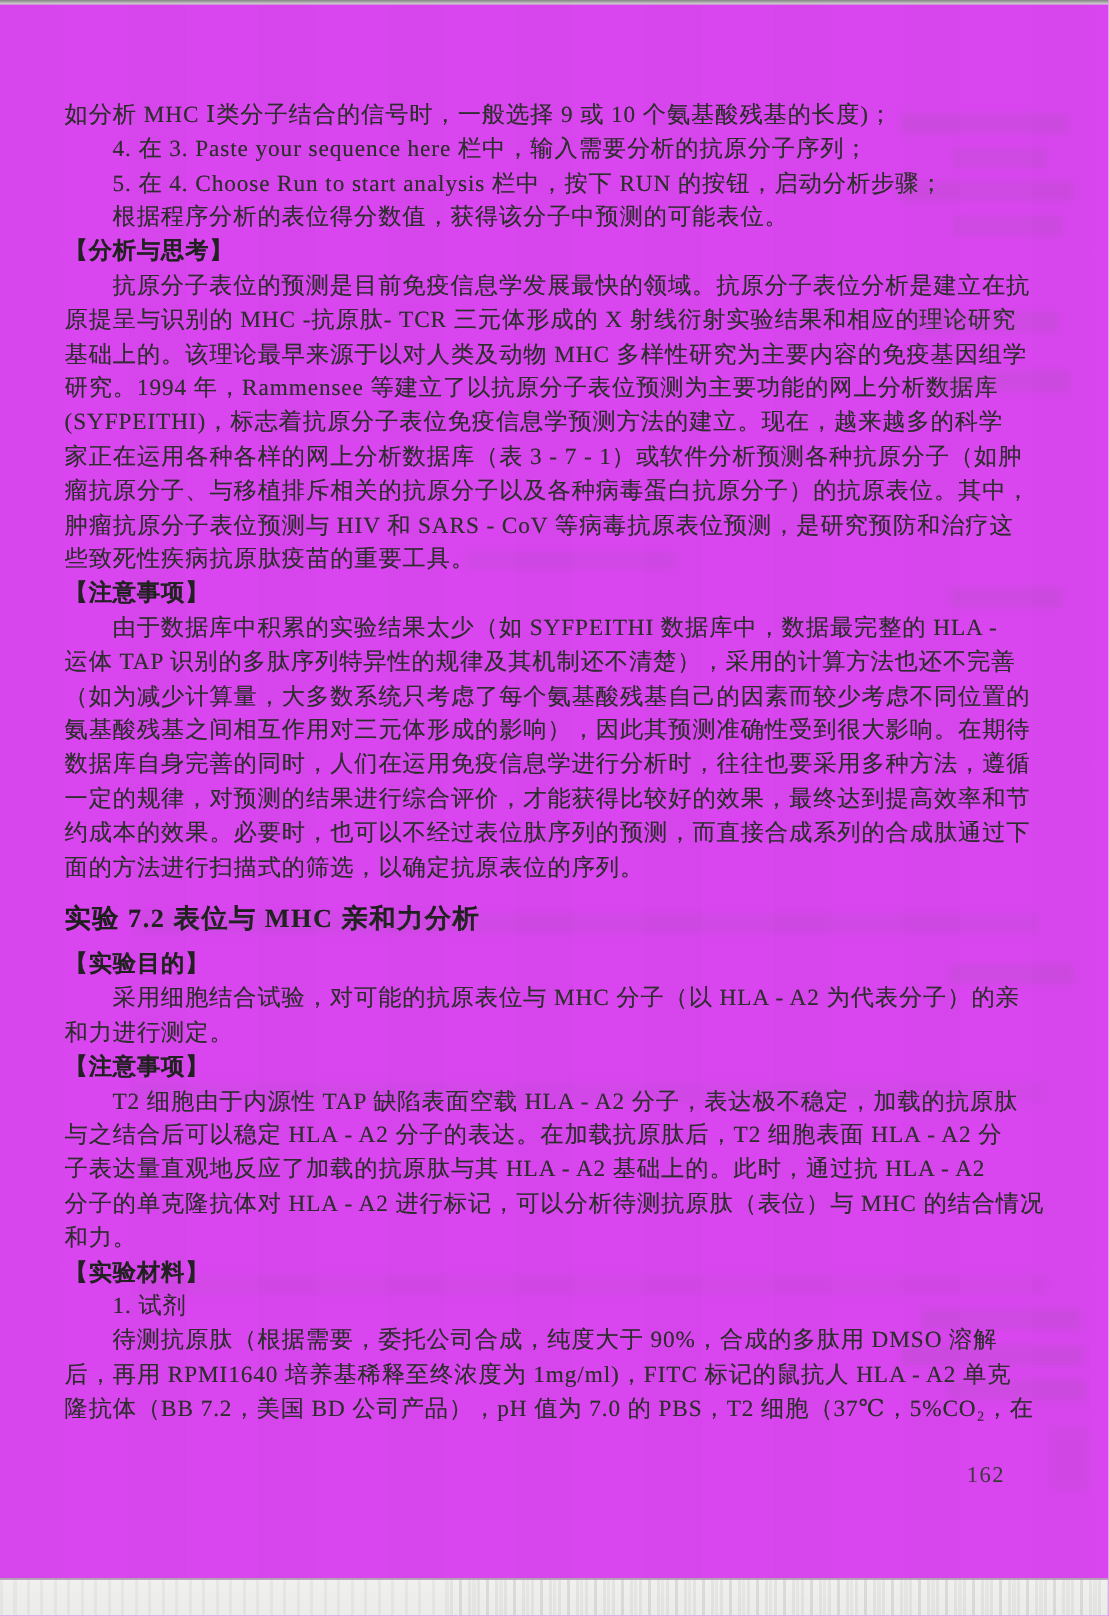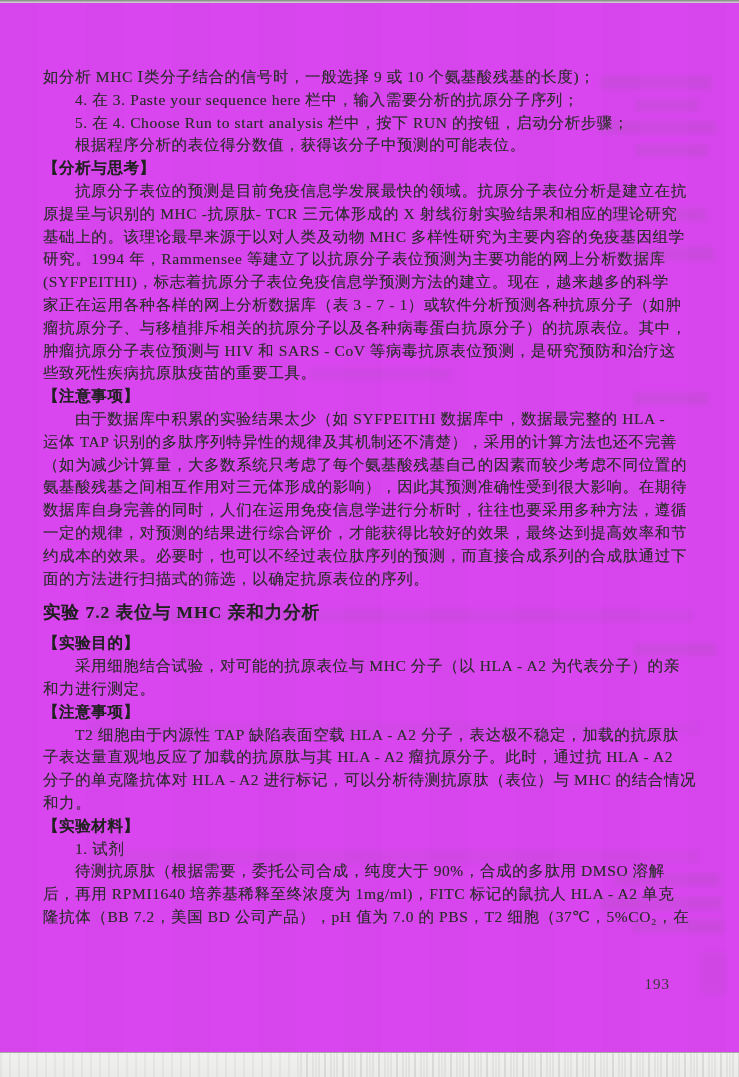--- a/index.html
+++ b/index.html
@@ -101,31 +101,32 @@
       <div class="line">数据库自身完善的同时，人们在运用免疫信息学进行分析时，往往也要采用多种方法，遵循</div>
       <div class="line">一定的规律，对预测的结果进行综合评价，才能获得比较好的效果，最终达到提高效率和节</div>
       <div class="line">约成本的效果。必要时，也可以不经过表位肽序列的预测，而直接合成系列的合成肽通过下</div>
       <div class="line">面的方法进行扫描式的筛选，以确定抗原表位的序列。</div>
       <div class="line chapter">实验 7.2  表位与 MHC 亲和力分析</div>
       <div class="line head">【实验目的】</div>
       <div class="line indent">采用细胞结合试验，对可能的抗原表位与 MHC 分子（以 HLA - A2 为代表分子）的亲</div>
       <div class="line">和力进行测定。</div>
       <div class="line head">【注意事项】</div>
       <div class="line indent">T2 细胞由于内源性 TAP 缺陷表面空载 HLA - A2 分子，表达极不稳定，加载的抗原肽</div>
-      <div class="line">子表达量直观地反应了加载的抗原肽与其 HLA - A2 瘤抗原分子。此时，通过抗 HLA - A2</div>
+      <div class="line">与之结合后可以稳定 HLA - A2 分子的表达。在加载抗原肽后，T2 细胞表面 HLA - A2 分</div>
+      <div class="line">子表达量直观地反应了加载的抗原肽与其 HLA - A2 基础上的。此时，通过抗 HLA - A2</div>
       <div class="line">分子的单克隆抗体对 HLA - A2 进行标记，可以分析待测抗原肽（表位）与 MHC 的结合情况</div>
       <div class="line">和力。</div>
       <div class="line head">【实验材料】</div>
       <div class="line indent">1. 试剂</div>
       <div class="line indent">待测抗原肽（根据需要，委托公司合成，纯度大于 90%，合成的多肽用 DMSO 溶解</div>
       <div class="line">后，再用 RPMI1640 培养基稀释至终浓度为 1mg/ml)，FITC 标记的鼠抗人 HLA - A2 单克</div>
       <div class="line">隆抗体（BB 7.2，美国 BD 公司产品），pH 值为 7.0 的 PBS，T2 细胞（37℃，5%CO₂，在</div>
     </div>
 
-  <div class="page-number">193</div>
+  <div class="page-number">162</div>
 
   <div>
     <i class="ghost g1"></i>
     <i class="ghost g2"></i>
     <i class="ghost g3"></i>
     <i class="ghost g4"></i>
     <i class="ghost g5"></i>
     <i class="ghost g6"></i>
     <i class="ghost g7"></i>
     <i class="ghost g8"></i>

